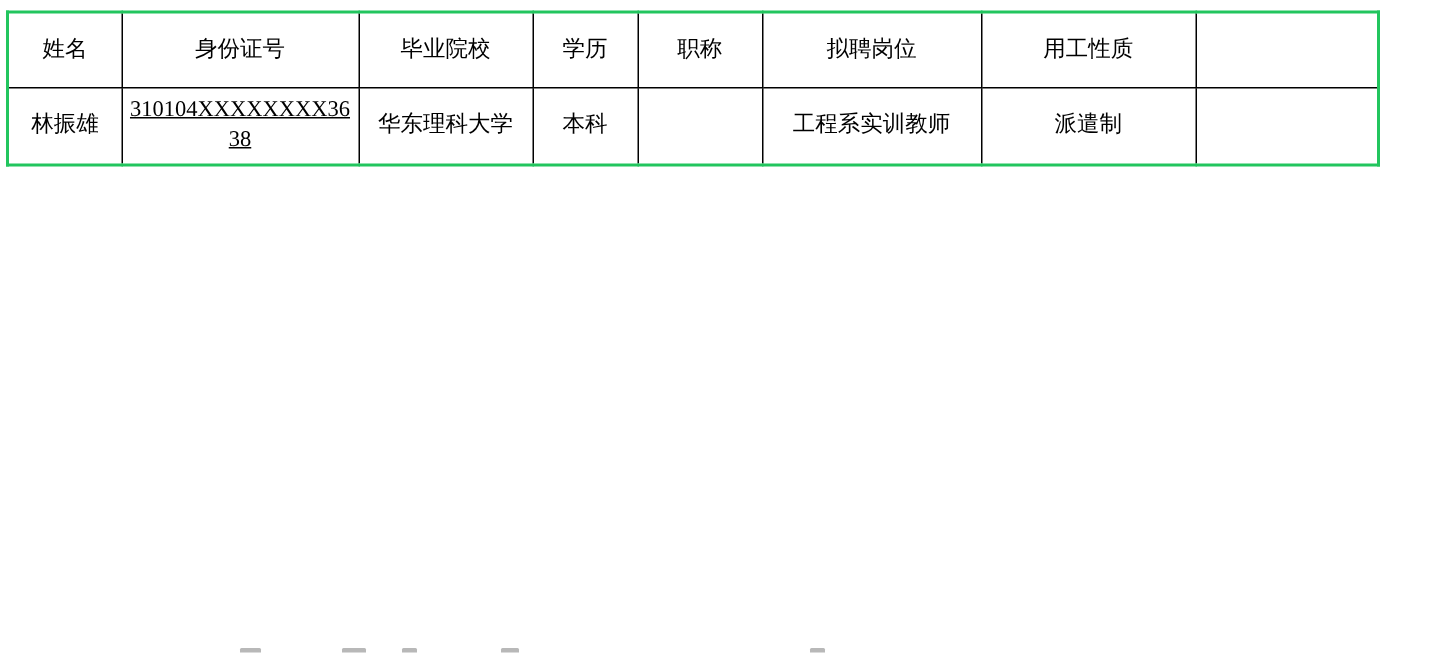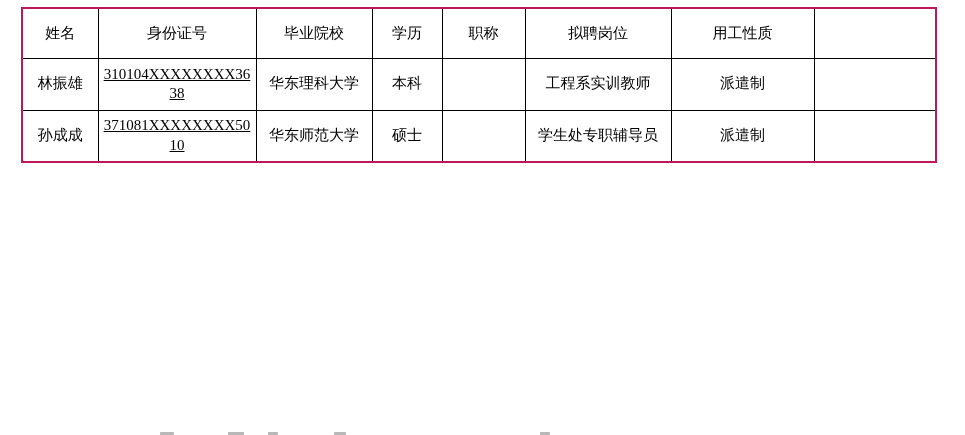--- a/index.html
+++ b/index.html
@@ -10,26 +10,26 @@
     width: 965px;
     height: 435px;
     background: #ffffff;
     overflow: hidden;
     position: relative;
     font-family: "Liberation Serif", "DejaVu Serif", serif;
     color: #000000;
   }
   table.doc-table {
     position: absolute;
-    left: 21px;
+    left: 4px;
     top: 7px;
     width: 914px;
     border-collapse: collapse;
     table-layout: fixed;
-    border: 2px solid #be185d;
+    border: 2px solid #22c55e;
   }
   .doc-table th,
   .doc-table td {
     border: 1px solid #000000;
     text-align: center;
     vertical-align: middle;
     font-size: 15px;
     font-weight: normal;
     padding: 1px 2px;
     line-height: 1.3;
@@ -85,30 +85,20 @@
     <tr>
       <td>林振雄</td>
       <td class="id-cell">310104XXXXXXXX3638</td>
       <td class="school-cell">华东理科大学</td>
       <td>本科</td>
       <td></td>
       <td>工程系实训教师</td>
       <td>派遣制</td>
       <td></td>
     </tr>
-    <tr>
-      <td>孙成成</td>
-      <td class="id-cell">371081XXXXXXXX5010</td>
-      <td class="school-cell">华东师范大学</td>
-      <td>硕士</td>
-      <td></td>
-      <td>学生处专职辅导员</td>
-      <td>派遣制</td>
-      <td></td>
-    </tr>
   </tbody>
 </table>
 
 <div class="cutoff-fragment" style="left:160px; width:14px;"></div>
 <div class="cutoff-fragment" style="left:228px; width:16px;"></div>
 <div class="cutoff-fragment" style="left:268px; width:10px;"></div>
 <div class="cutoff-fragment" style="left:334px; width:12px;"></div>
 <div class="cutoff-fragment" style="left:540px; width:10px;"></div>
 
 </body></html>

